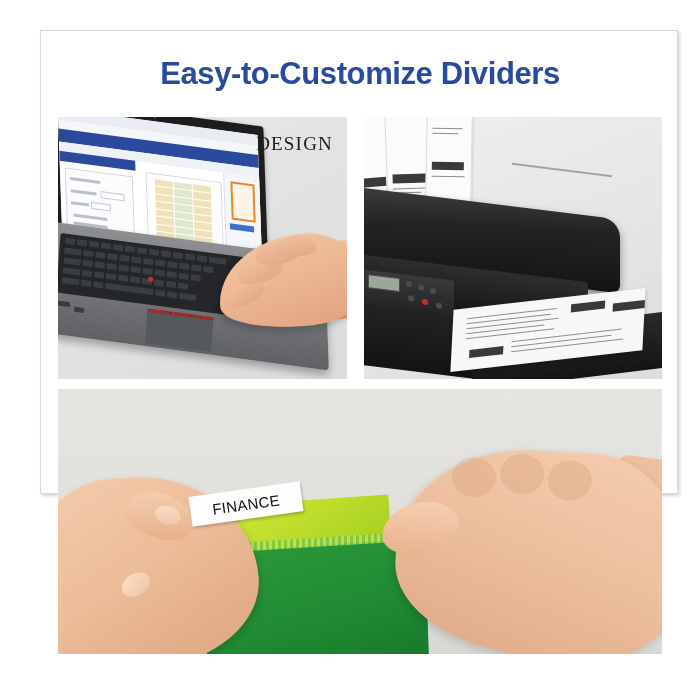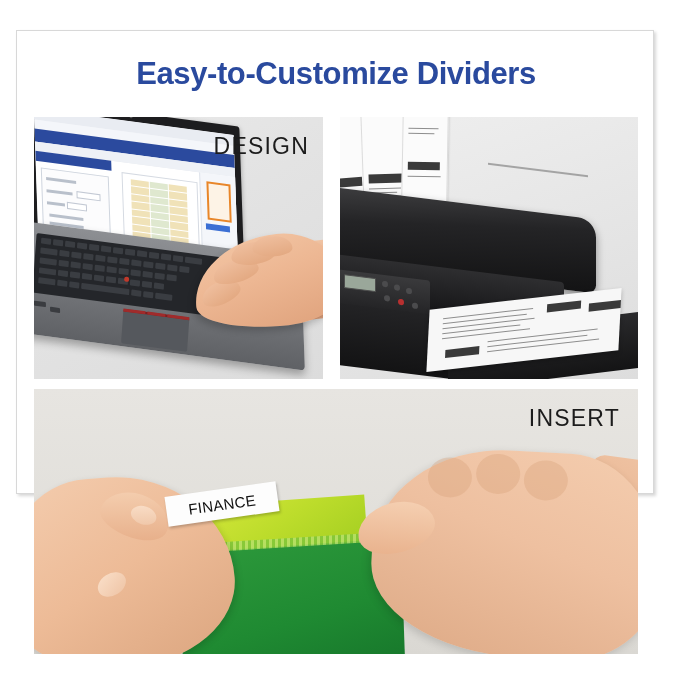--- a/index.html
+++ b/index.html
@@ -15,21 +15,21 @@
   #stage {
     position: relative;
     width: 700px;
     height: 700px;
     background: #ffffff;
   }
 
   
   .card {
     position: absolute;
-    left: 16px;
+    left: 40px;
     top: 30px;
     width: 638px;
     height: 464px;
     background: #ffffff;
     border: 1px solid #d8d8d8;
     box-sizing: border-box;
     box-shadow: 2px 2px 3px rgba(0,0,0,0.16);
   }
 
   
@@ -61,23 +61,23 @@
     background: linear-gradient(160deg,#efefef 0%,#e6e6e6 50%,#dddddd 100%);
   }
   .panel-insert {
     left: 17px;  top: 358px; width: 604px; height: 265px;
     background: linear-gradient(180deg,#e7e5e1 0%,#e1dfda 55%,#dad8d3 100%);
   }
 
   .panel-label {
     position: absolute;
     color: #1c1c1c;
-    font-family: Liberation Sans, sans-serif;
+    font-family: Liberation Serif, serif;
     font-weight: 400;
-    font-size: 23px;
+    font-size: 19px;
     letter-spacing: 1.2px;
     white-space: nowrap;
     z-index: 40;
   }
   .label-design { right: 14px; top: 16px; }
   .label-print  { right: 14px; top: 16px; }
   .label-insert { right: 18px; top: 16px; }
 
   
   .laptop {
@@ -568,17 +568,16 @@
       </div>
 
       <div class="arm-right-insert"></div>
       <div class="hand-right-insert">
         <div class="thumb-right"></div>
         <div class="knuckle" style="left:52px;  top:10px;"></div>
         <div class="knuckle" style="left:100px; top:4px;"></div>
         <div class="knuckle" style="left:148px; top:8px;"></div>
       </div>
 
-      <div class="panel-label label-insert">INSERT</div>
     </div>
 
   </div>
 </div>
 
 </body></html>

